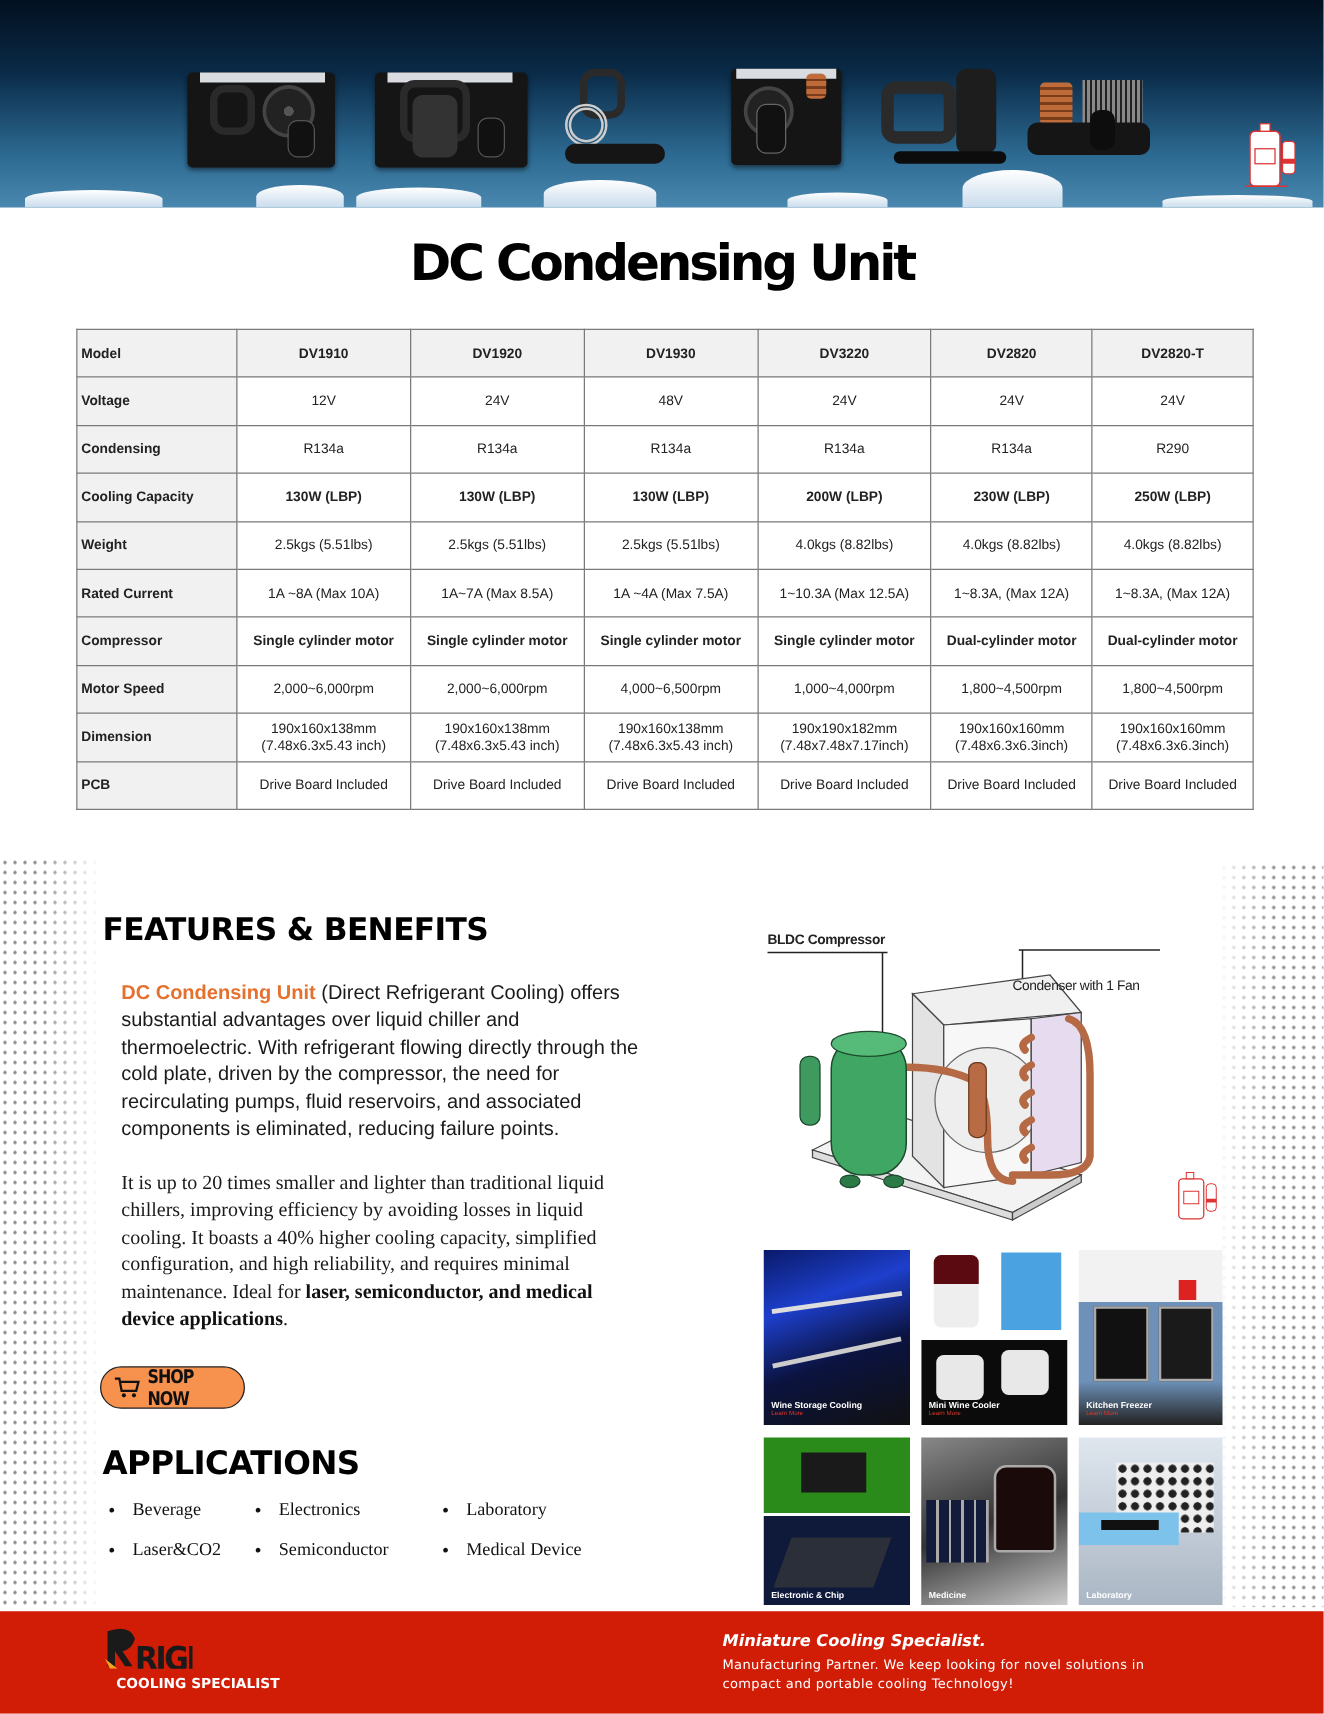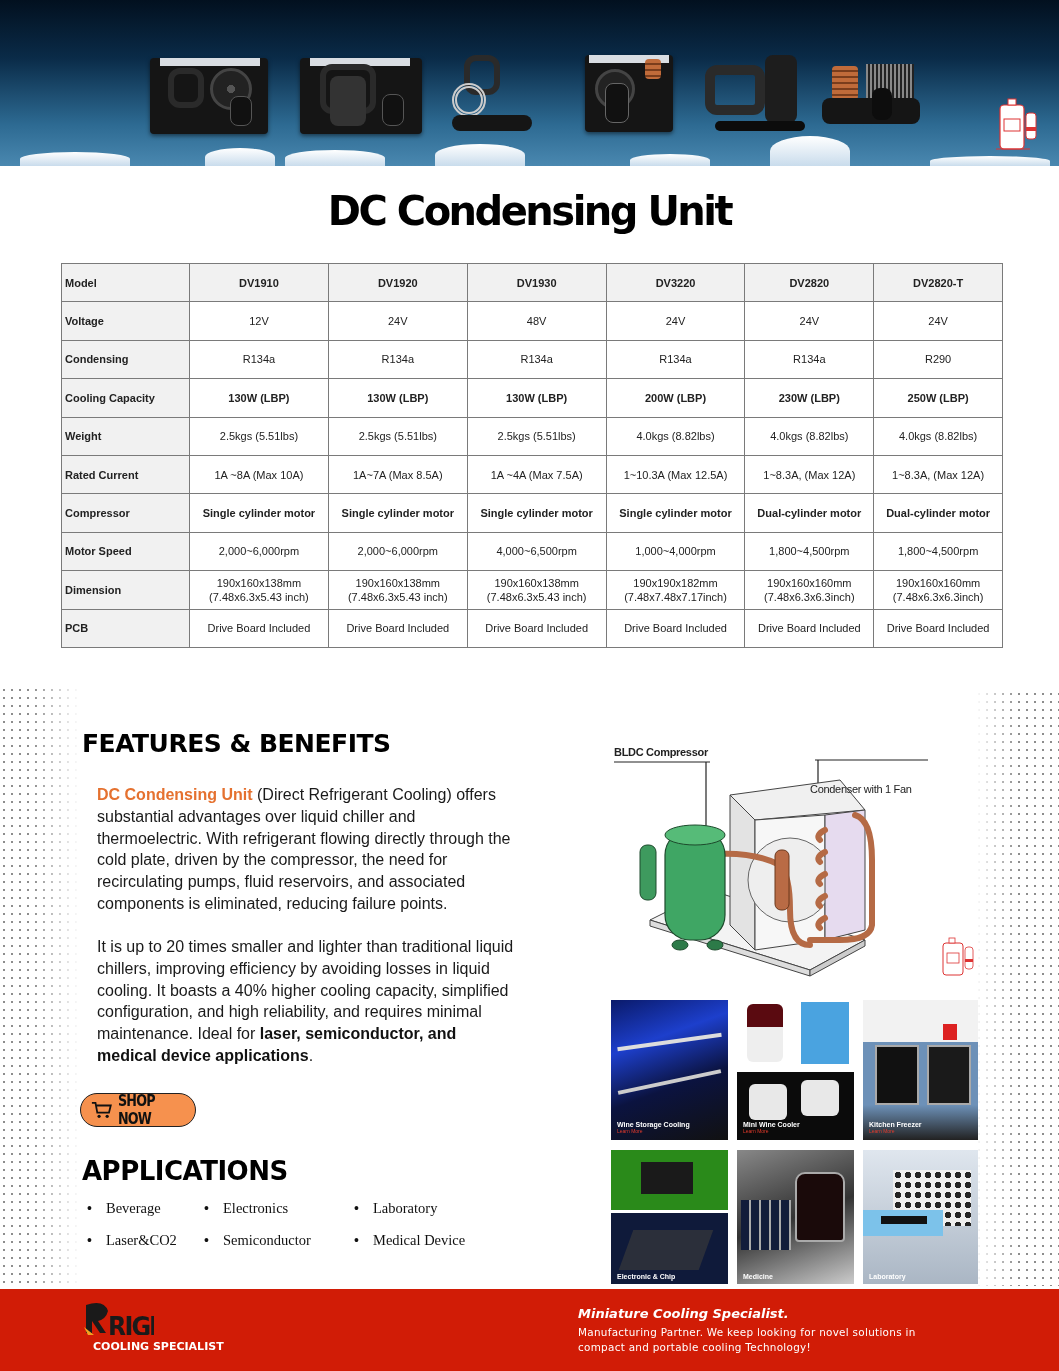--- a/index.html
+++ b/index.html
@@ -230,21 +230,21 @@
     <td>Drive Board Included</td>
   </tr>
 </tbody>
   </table>
 
 <div class="dots" style="left:0;top:686px;width:80px;height:600px;-webkit-mask-image:linear-gradient(90deg,#000 40%,transparent);mask-image:linear-gradient(90deg,#000 40%,transparent);"></div>
 <div class="dots" style="left:975px;top:690px;width:84px;height:596px;-webkit-mask-image:linear-gradient(270deg,#000 50%,transparent);mask-image:linear-gradient(270deg,#000 50%,transparent);"></div>
 
 <div class="sect-h" style="left:82px;top:729px;">FEATURES &amp; BENEFITS</div>
 <div class="para" style="top:784px;"><span class="accent">DC Condensing Unit</span><span> (Direct Refrigerant Cooling) offers substantial advantages over liquid chiller and thermoelectric. With refrigerant flowing directly through the cold plate, driven by the compressor, the need for recirculating pumps, fluid reservoirs, and associated components is eliminated, reducing failure points.</span></div>
-<div class="para" style="top:936px;"><span>It is up to 20 times smaller and lighter than traditional liquid chillers, improving efficiency by avoiding losses in liquid cooling. It boasts a 40% higher cooling capacity, simplified configuration, and high reliability, and requires minimal maintenance. Ideal for </span><b>laser, semiconductor, and medical device applications</b><span>.</span></div>
+<div class="para" style="top:936px;font-family:Liberation Serif, serif;"><span>It is up to 20 times smaller and lighter than traditional liquid chillers, improving efficiency by avoiding losses in liquid cooling. It boasts a 40% higher cooling capacity, simplified configuration, and high reliability, and requires minimal maintenance. Ideal for </span><b>laser, semiconductor, and medical device applications</b><span>.</span></div>
 
 <div class="shop">
   <svg width="24" height="20" viewBox="0 0 24 20">
     <path d="M1 2 H5 L7 13 H20 L22 5 H6" fill="none" stroke="#111" stroke-width="2"></path>
     <circle cx="9" cy="17" r="1.8" fill="#111"></circle>
       <circle cx="18" cy="17" r="1.8" fill="#111"></circle>
   </svg>
   <span>SHOP NOW</span>
 </div>
 

